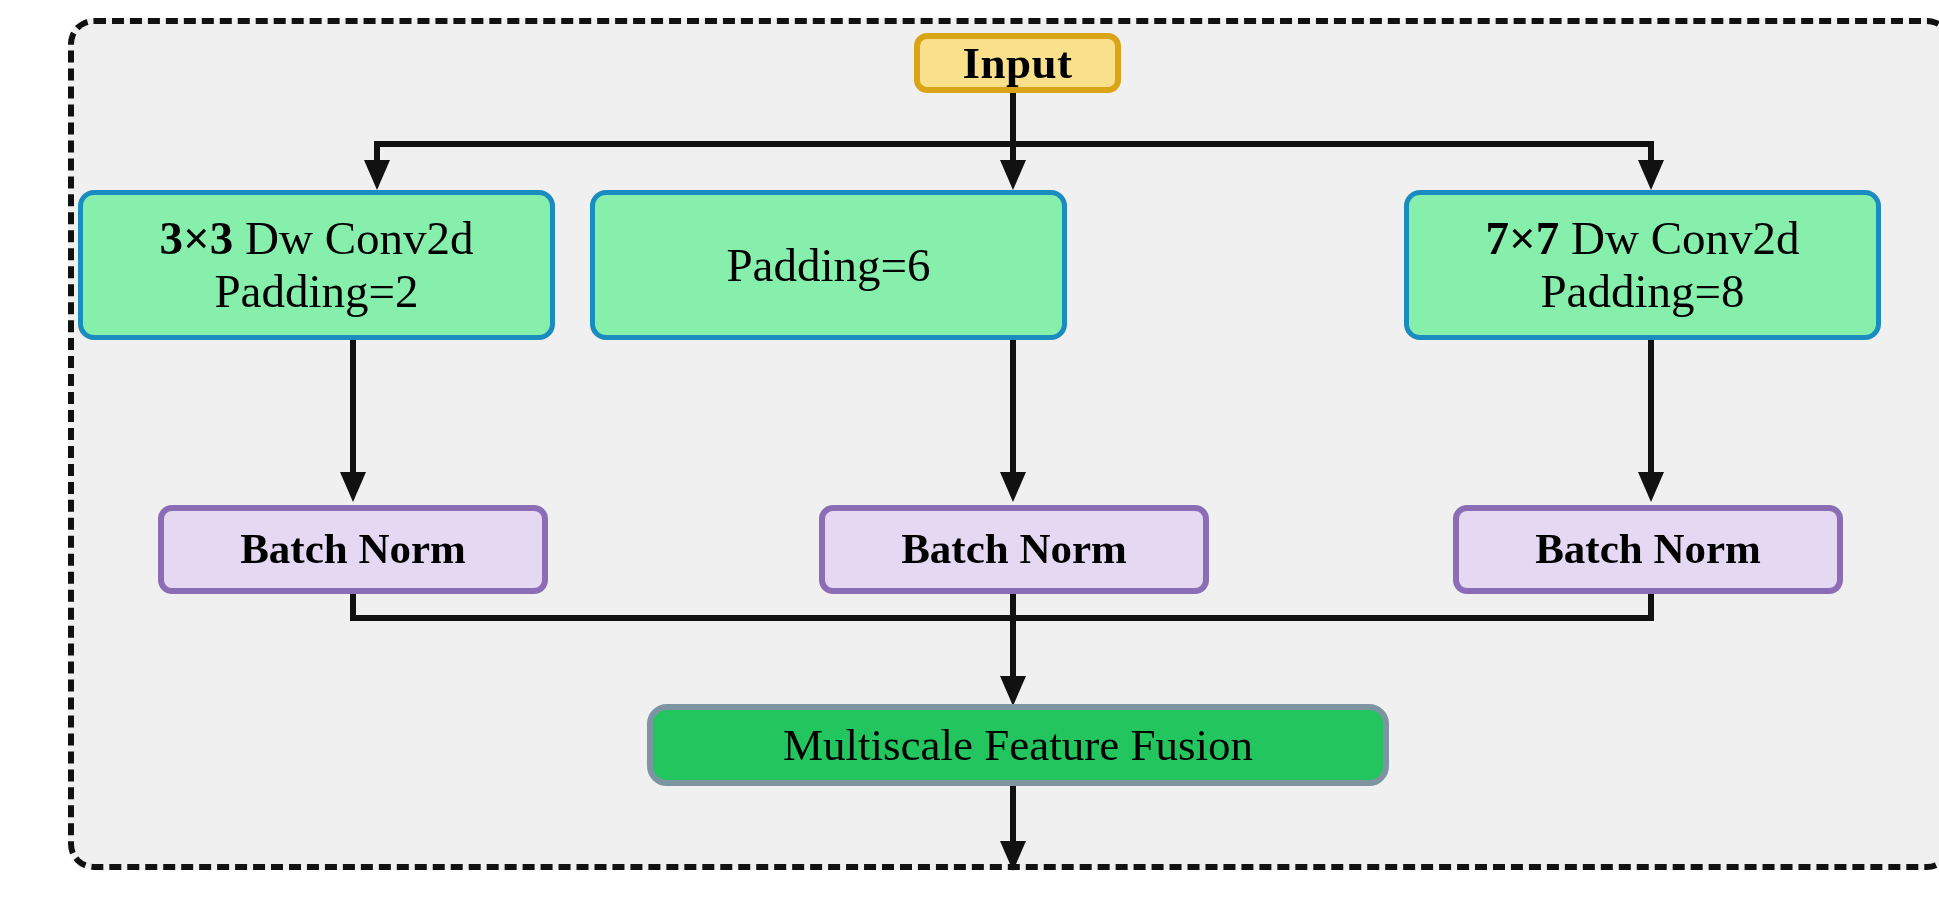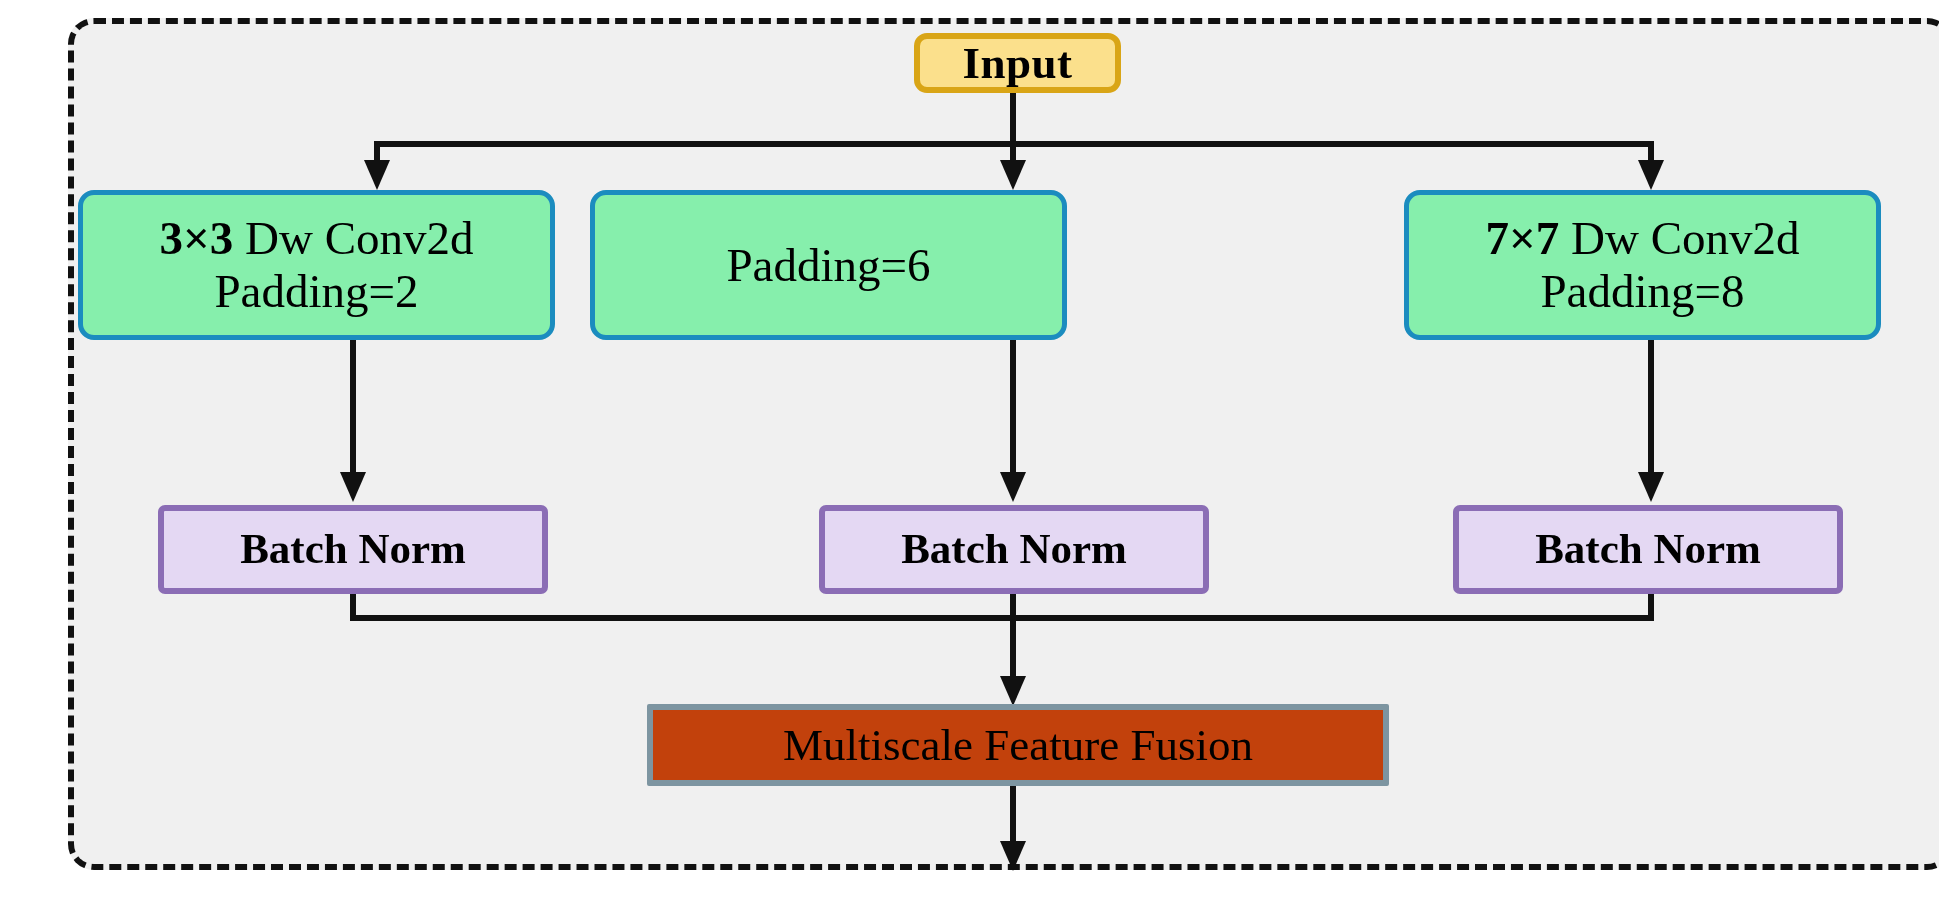--- a/index.html
+++ b/index.html
@@ -82,37 +82,37 @@
     font-weight: bold;
   }
 
   
   .node-bn {
     top: 505px;
     width: 390px;
     height: 89px;
     background: #e4d8f3;
     border: 6px solid #8b6db5;
-    border-radius: 7px;
+    border-radius: 14px;
     font-size: 43px;
     font-weight: bold;
   }
   .bn-1 { left: 110px; }
   .bn-2 { left: 771px; }
   .bn-3 { left: 1405px; }
 
   
   .node-fusion {
     left: 599px;
     top: 704px;
     width: 742px;
     height: 82px;
-    background: #c2410c;
+    background: #22c55e;
     border: 6px solid #7d95a1;
-    border-radius: 2px;
+    border-radius: 20px;
     font-size: 45px;
   }
 
   
   .line {
     position: absolute;
     background: #111111;
     z-index: 3;
   }
   .vline { width: 6px; }

